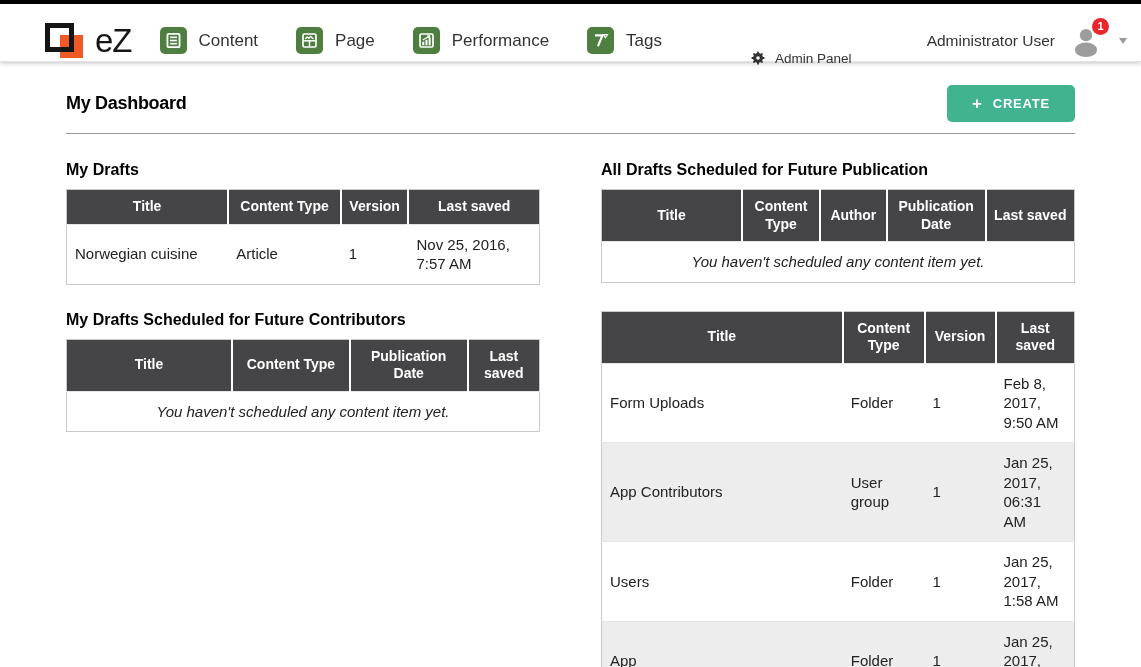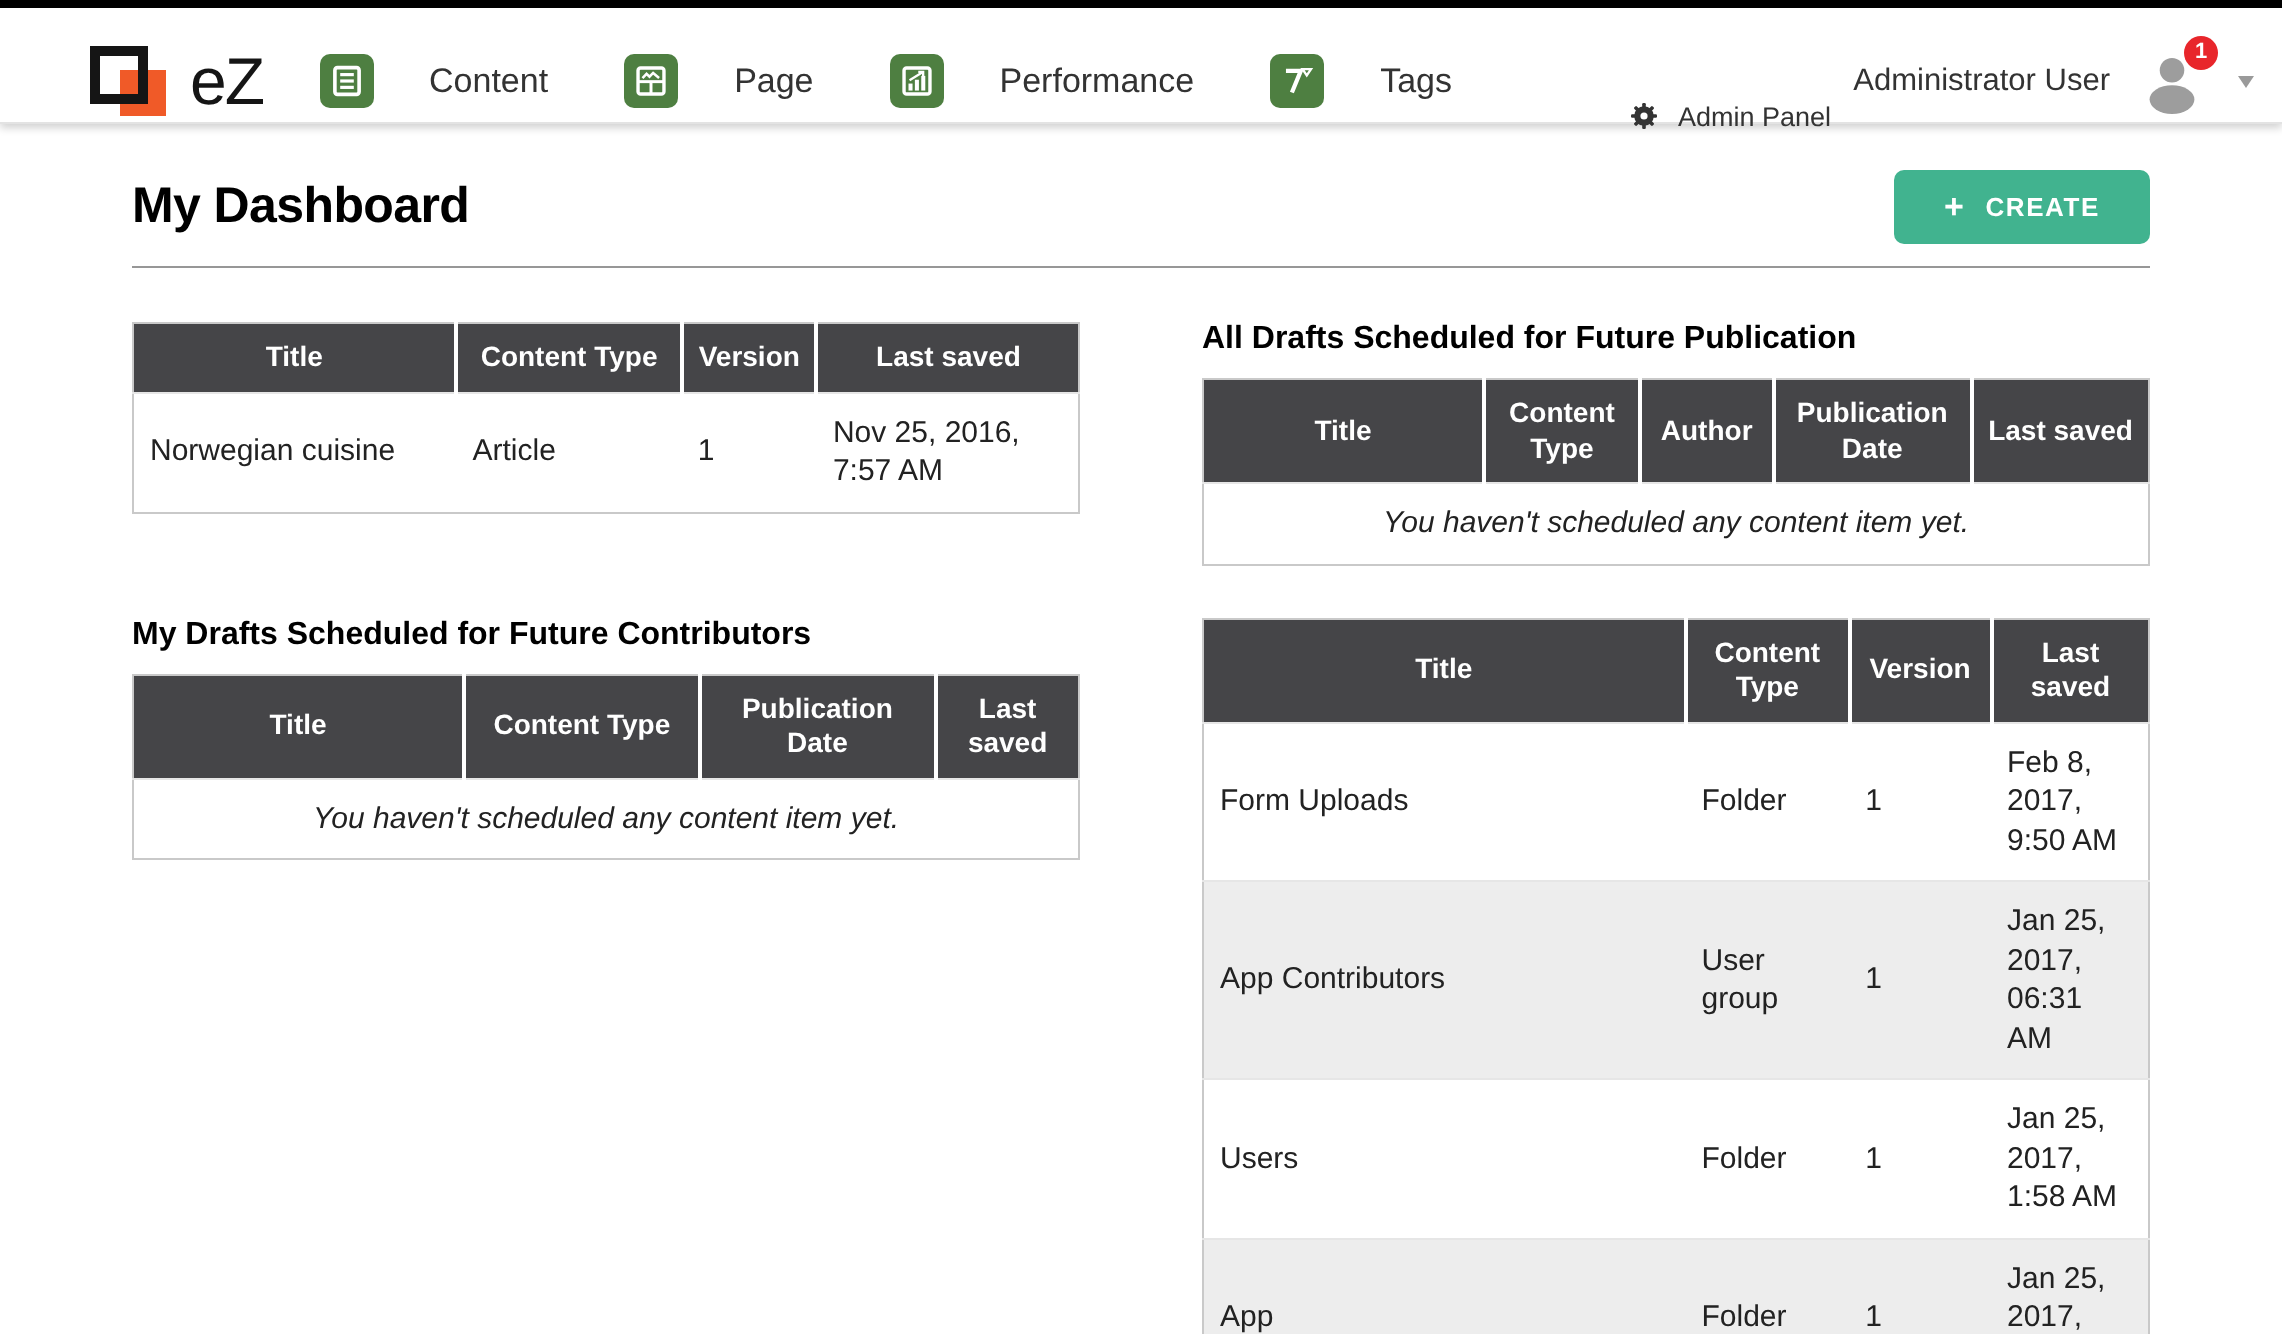--- a/index.html
+++ b/index.html
@@ -18,38 +18,38 @@
   
   .app-header{height:58px;background:#fff;display:flex;align-items:center;
     padding:16px 14px 0 45px;border-bottom:1px solid #e3e3e3;
     box-shadow:0 2px 4px rgba(0,0,0,0.18);position:relative;z-index:5;}
   .logo{display:flex;align-items:center;cursor:pointer;}
   .logo-mark{position:relative;width:42px;height:42px;}
   .logo-orange{position:absolute;left:15px;top:15px;width:23px;height:23px;background:var(--logo-orange);}
   .logo-outline{position:absolute;left:0;top:3px;width:29px;height:29px;border:5px solid #151515;background:transparent;}
   .logo-text{font-size:33px;color:#151515;margin-left:8px;letter-spacing:-1px;}
   .main-nav{display:flex;align-items:center;margin-left:28px;gap:38px;}
-  .nav-item{display:flex;align-items:center;gap:28px;cursor:pointer;justify-content:flex-end;}
+  .nav-item{display:flex;align-items:center;gap:12px;cursor:pointer;justify-content:flex-end;}
   .nav-badge{width:27px;height:27px;border-radius:5px;background:var(--nav-icon-green);
     display:flex;align-items:center;justify-content:center;flex:0 0 auto;}
   .nav-label{font-size:17px;color:#333;}
   .admin-panel{display:flex;align-items:center;gap:9px;margin-left:88px;cursor:pointer;margin-top:35px;}
   .admin-label{font-size:13.5px;color:#333;}
   .user-block{margin-left:auto;display:flex;align-items:center;gap:14px;cursor:pointer;}
   .user-name{font-size:15.5px;color:#333;}
   .avatar-wrap{position:relative;width:34px;height:32px;}
   .notif-badge{position:absolute;top:-7px;right:-6px;min-width:17px;height:17px;border-radius:50%;
     background:var(--badge-red);color:#fff;font-size:11px;font-weight:bold;
     display:flex;align-items:center;justify-content:center;}
   .caret-down{width:0;height:0;border-left:4.5px solid transparent;border-right:4.5px solid transparent;
     border-top:6px solid #9a9a9a;margin-left:2px;}
   
   .main{padding:0 66px;}
   .title-row{display:flex;justify-content:space-between;align-items:center;margin-top:23px;}
-  .page-title{font-size:25px;font-weight:bold;color:#000;letter-spacing:-0.3px;}
+  .page-title{font-size:18px;font-weight:bold;color:#000;letter-spacing:-0.3px;}
   .create-btn{background:var(--create-teal);color:#fff;border:none;border-radius:5px;
     padding:11px 25px;font-size:13px;font-weight:bold;letter-spacing:0.8px;cursor:pointer;
     display:flex;align-items:center;gap:10px;font-family:inherit;}
   .create-btn .plus-icon{font-size:17px;font-weight:bold;line-height:10px;}
   .create-btn .plus-icon::before{content:"+";}
   .title-hr{border:none;border-top:1px solid #979797;margin:11px 0 0 0;}
   .dash-grid{display:grid;grid-template-columns:1fr 1fr;column-gap:61px;row-gap:26px;
     align-items:start;margin-top:27px;}
   .section-heading{font-size:16px;font-weight:bold;color:#000;margin-bottom:10px;}
   
@@ -174,20 +174,21 @@
     <h1 class="page-title">My Dashboard</h1>
     <button class="create-btn">
       <span class="plus-icon"></span>
       <span>CREATE</span>
     </button>
   </div>
   <hr class="title-hr">
 
   <div class="dash-grid">
     <section>
+      <h2 class="section-heading">My Drafts</h2>
       <table class="tbl-my-drafts">
           <thead>
             <tr>
               <th>Title</th>
               <th>Content Type</th>
               <th>Version</th>
               <th>Last saved</th>
             </tr>
           </thead>
           <tbody>

